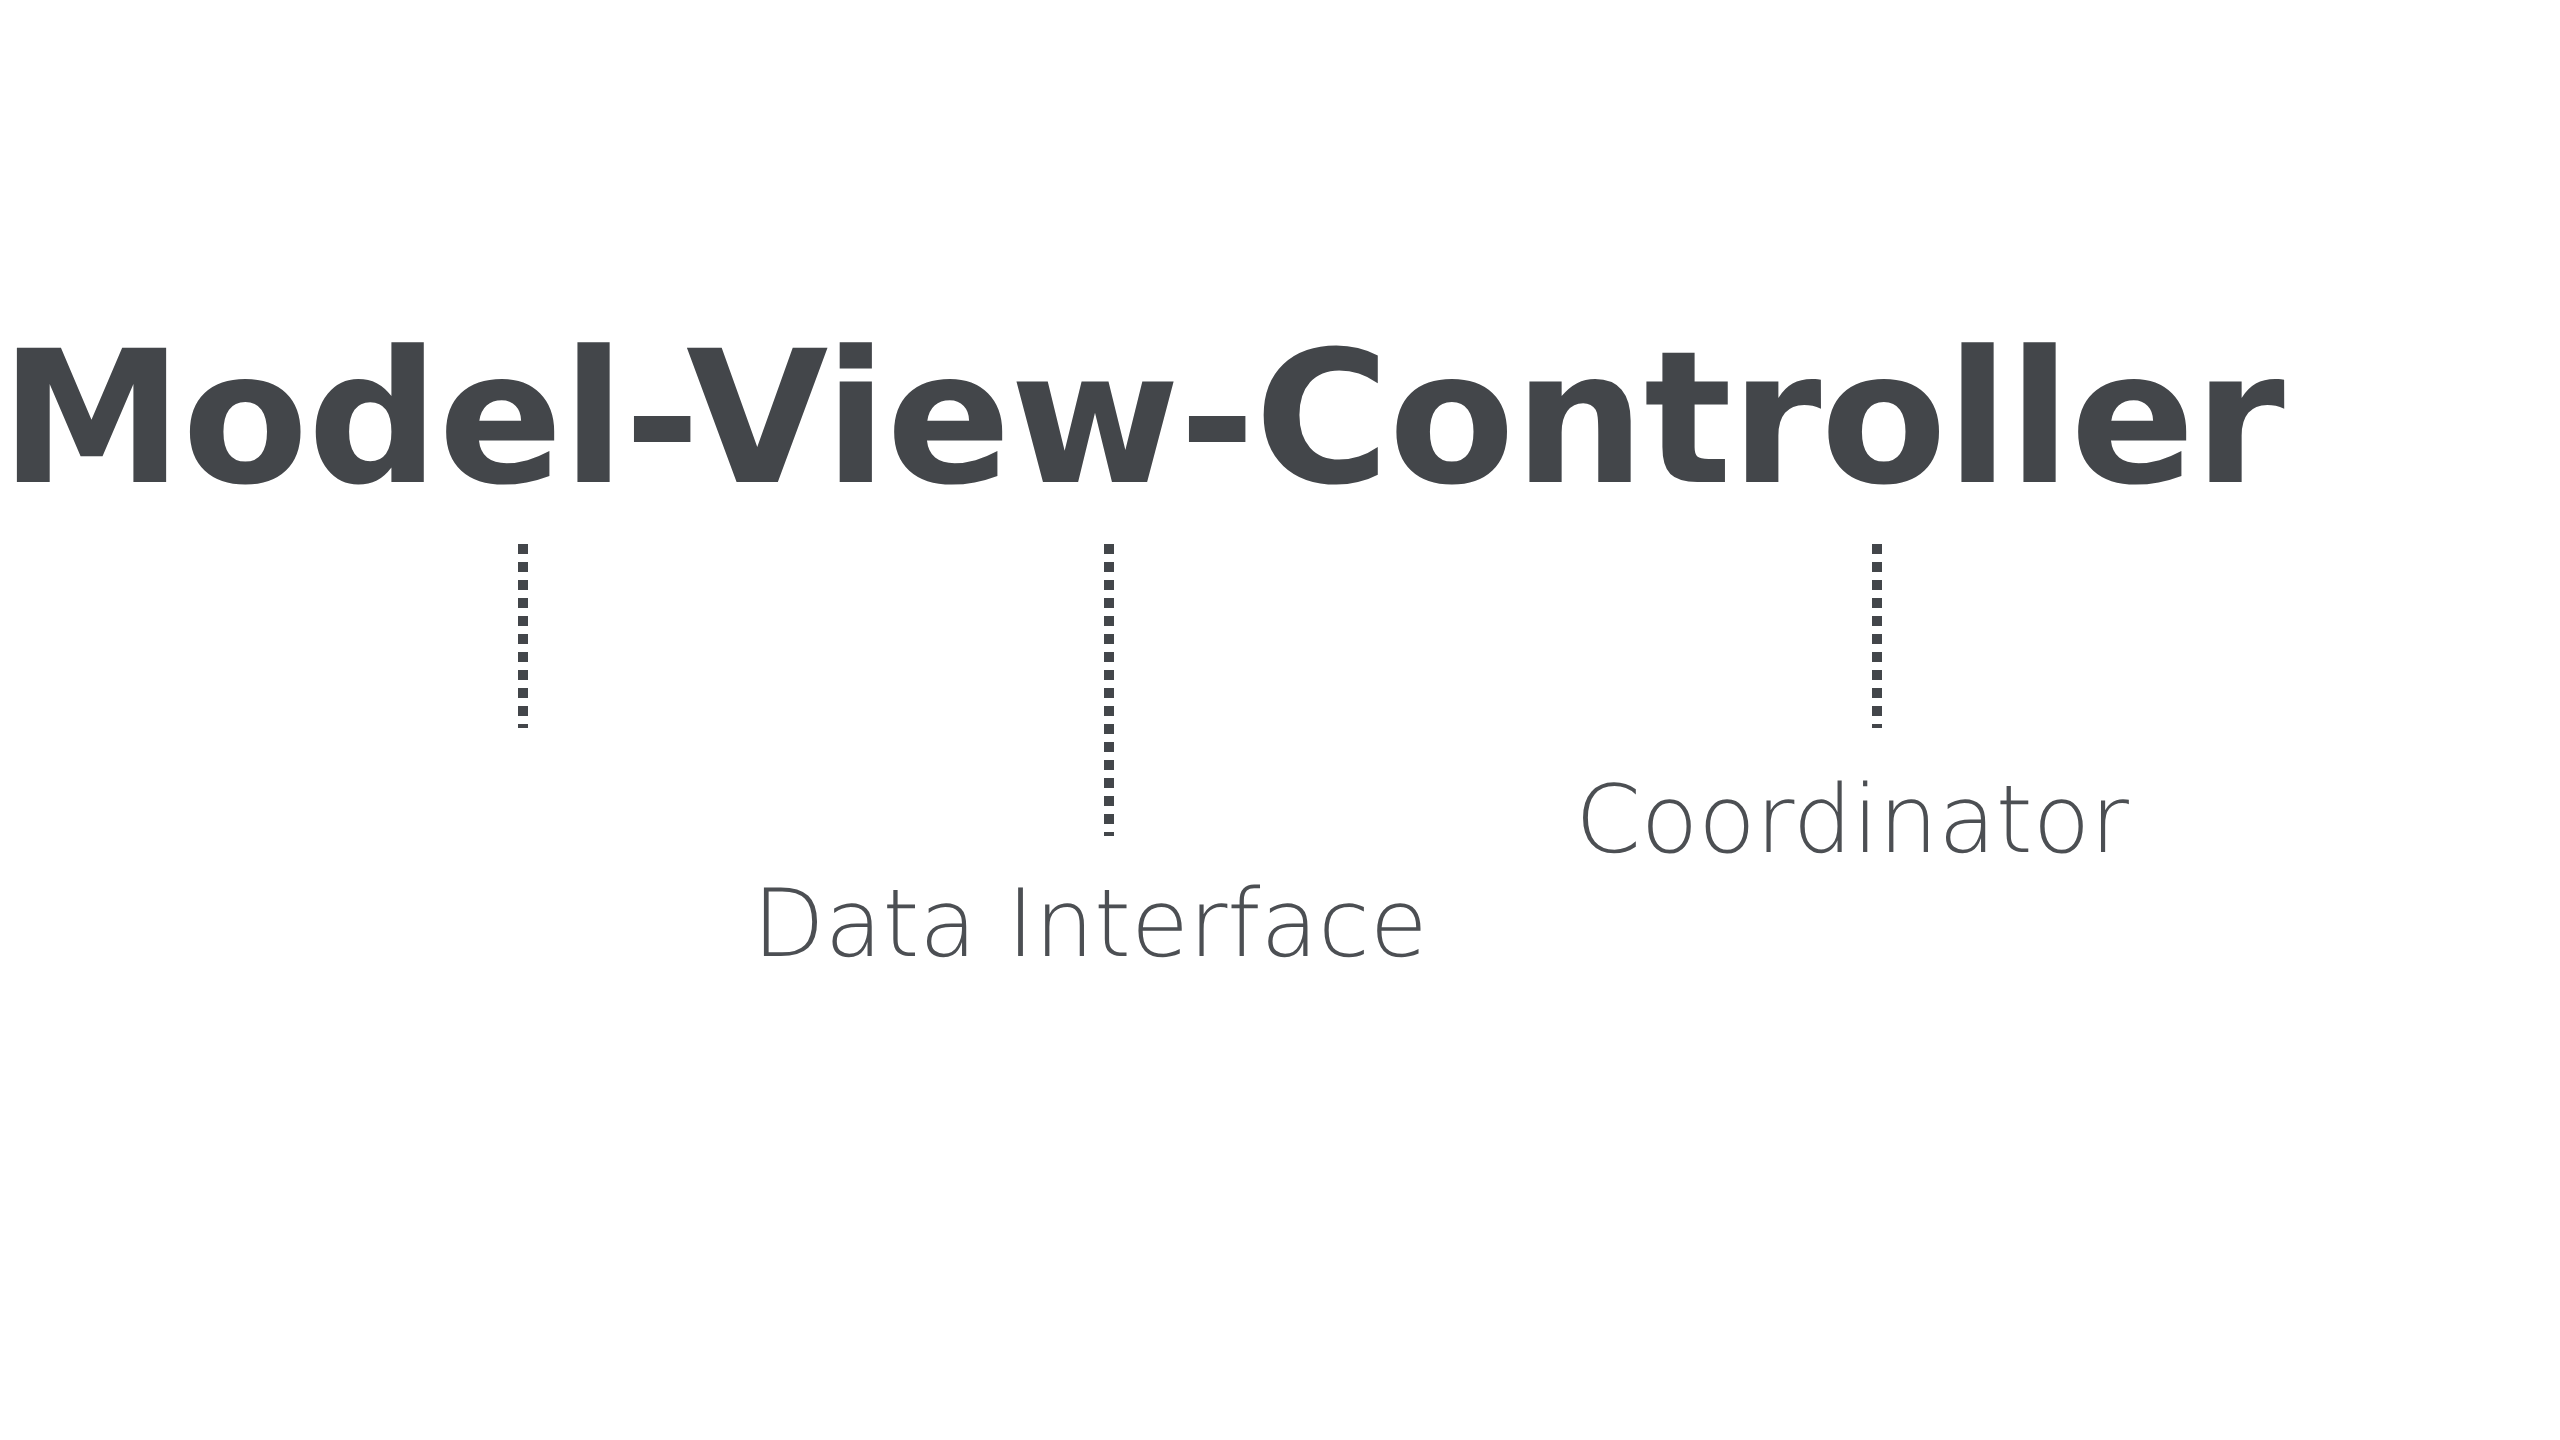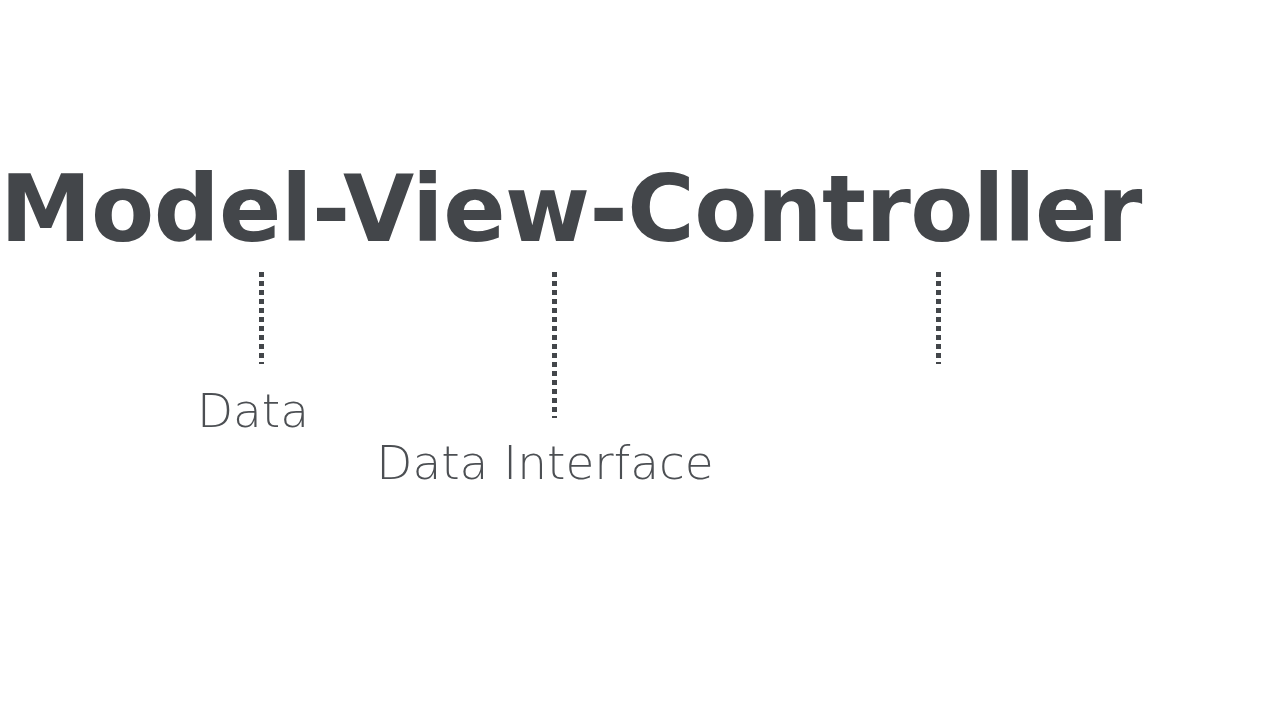--- a/index.html
+++ b/index.html
@@ -81,16 +81,16 @@
 <body>
 
 <div id="slide">
 
   <div class="title">Model-View-Controller</div>
 
   <div class="leader leader-model"></div>
   <div class="leader leader-view"></div>
   <div class="leader leader-controller"></div>
 
-  <div class="caption caption-data">Data</div>
   <div class="caption caption-ui">Data Interface</div>
+  <div class="caption caption-coordinator">Coordinator</div>
 
 </div>
 
 </body></html>

